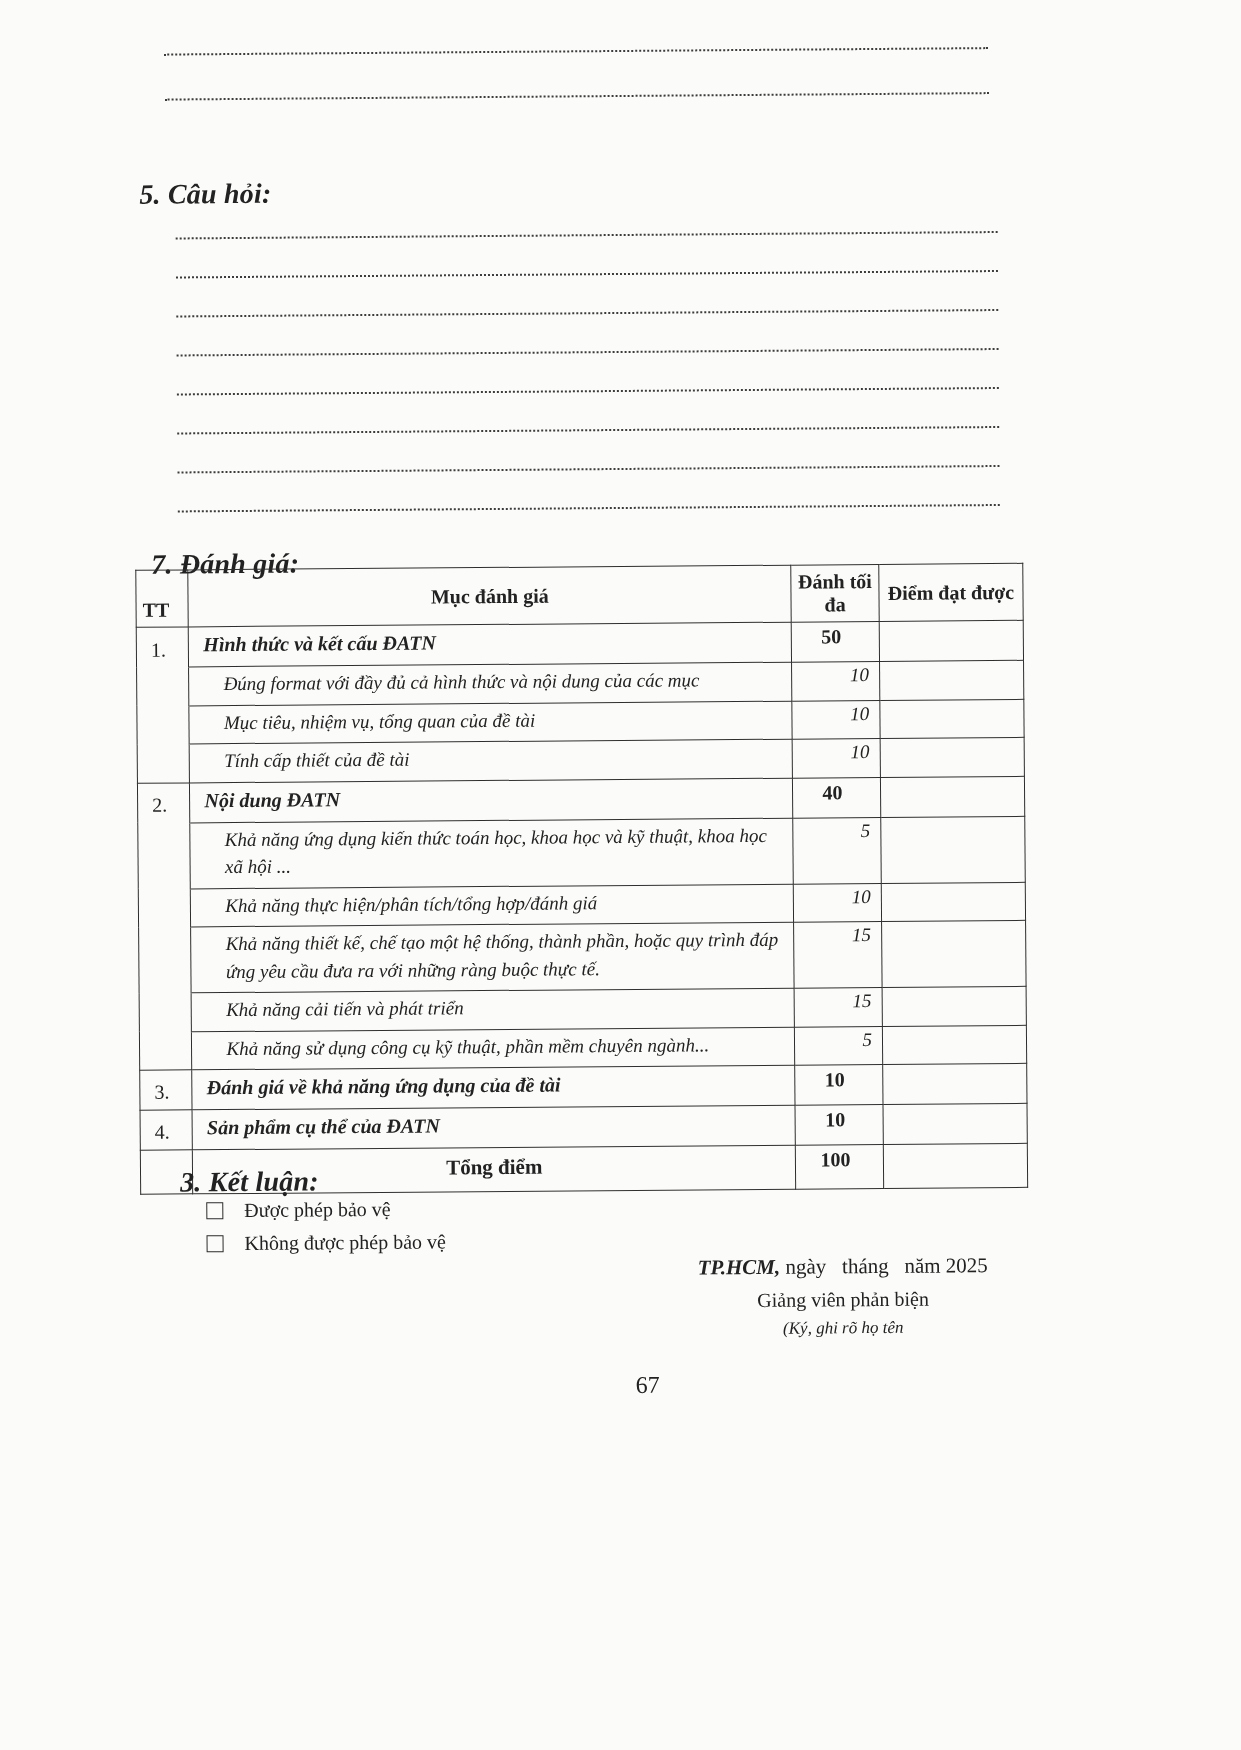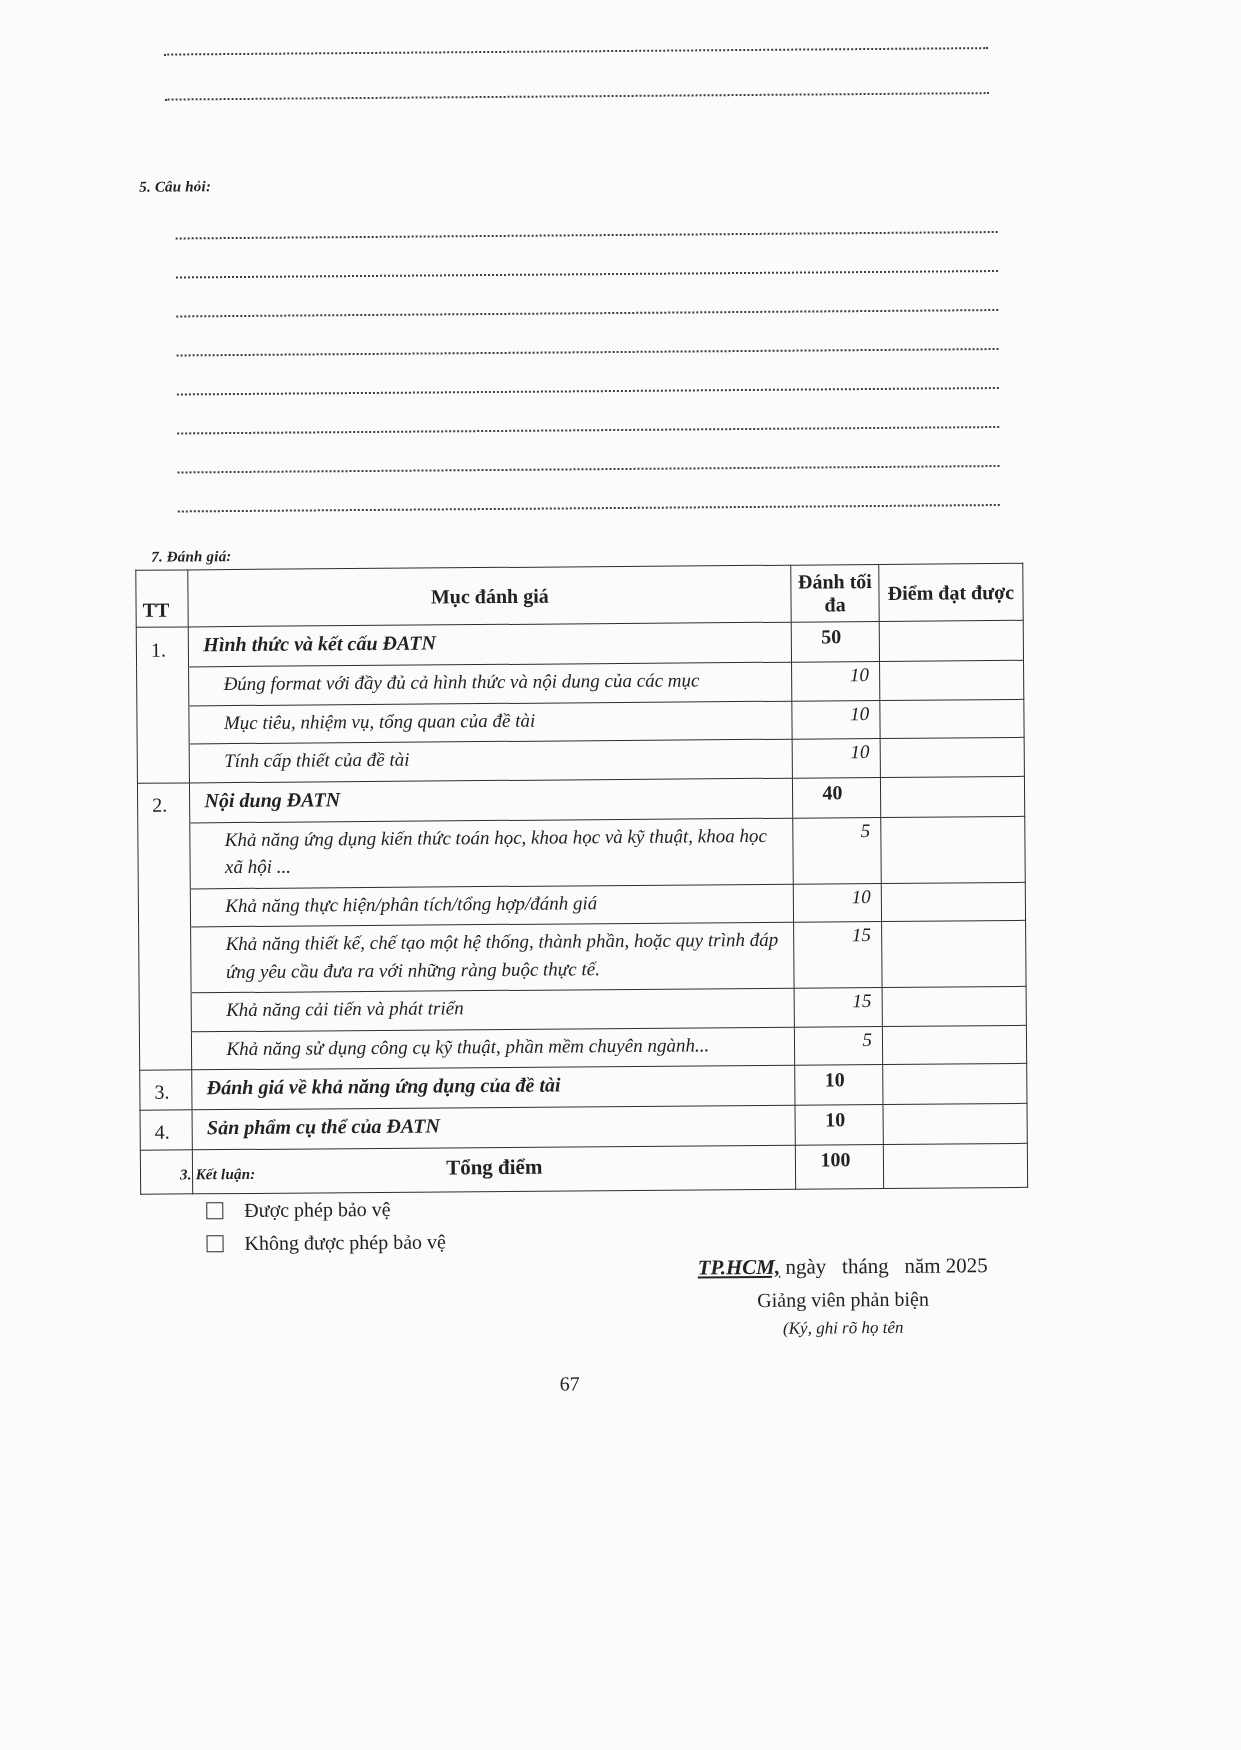--- a/index.html
+++ b/index.html
@@ -21,21 +21,21 @@
   .dotgroup { position:absolute; }
   .dotline { height:0; border-bottom:2.3px dotted #3c3c3c; }
   .top-dots { left:170px; top:50px; width:824px; }
   .top-dots .dotline + .dotline { margin-top:43px; }
   .q-dots { left:180px; top:234px; width:822px; }
   .q-dots .dotline + .dotline { margin-top:37px; }
 
   .heading {
     position:absolute;
     font-weight:bold; font-style:italic;
-    font-size:15px; letter-spacing:0.2px;
+    font-size:28px; letter-spacing:0.2px;
   }
   .q-heading { left:144px; top:175px; }
   .eval-heading { left:153px; top:545px; }
   .concl-heading { left:177px; top:1163px; }
 
   
   .eval-table {
     position:absolute; left:137px; top:566px; width:888px;
     border-collapse:collapse; table-layout:fixed;
   }
@@ -62,25 +62,25 @@
 
   
   .check-row { position:absolute; left:203px; display:flex; align-items:center; gap:21px; font-size:20px; }
   .check-row-1 { top:1196px; }
   .check-row-2 { top:1229px; }
   .checkbox { width:17px; height:17px; border:1.8px solid #2b2b2b; display:inline-block; background:transparent; flex:0 0 auto; }
 
   
   .signature { position:absolute; left:664px; top:1256px; width:350px; text-align:center; }
   .sig-line1 { font-size:21px; white-space:pre; }
-  .sig-place { font-weight:bold; font-style:italic;text-decoration:underline; }
+  .sig-place { font-weight:bold; font-style:italic; }
   .sig-role  { font-size:20px; margin-top:9px; }
   .sig-note  { font-size:17px; font-style:italic; margin-top:7px; }
 
-  .page-number { position:absolute; left:555px; top:1372px; width:100px; text-align:left; font-size:20px; }
+  .page-number { position:absolute; left:555px; top:1372px; width:100px; text-align:right; font-size:24px; }
 </style>
 </head>
 <body>
 
 <div class="sheet">
 
   <div class="dotgroup top-dots">
       <div class="dotline"></div>
       <div class="dotline"></div>
     </div>

